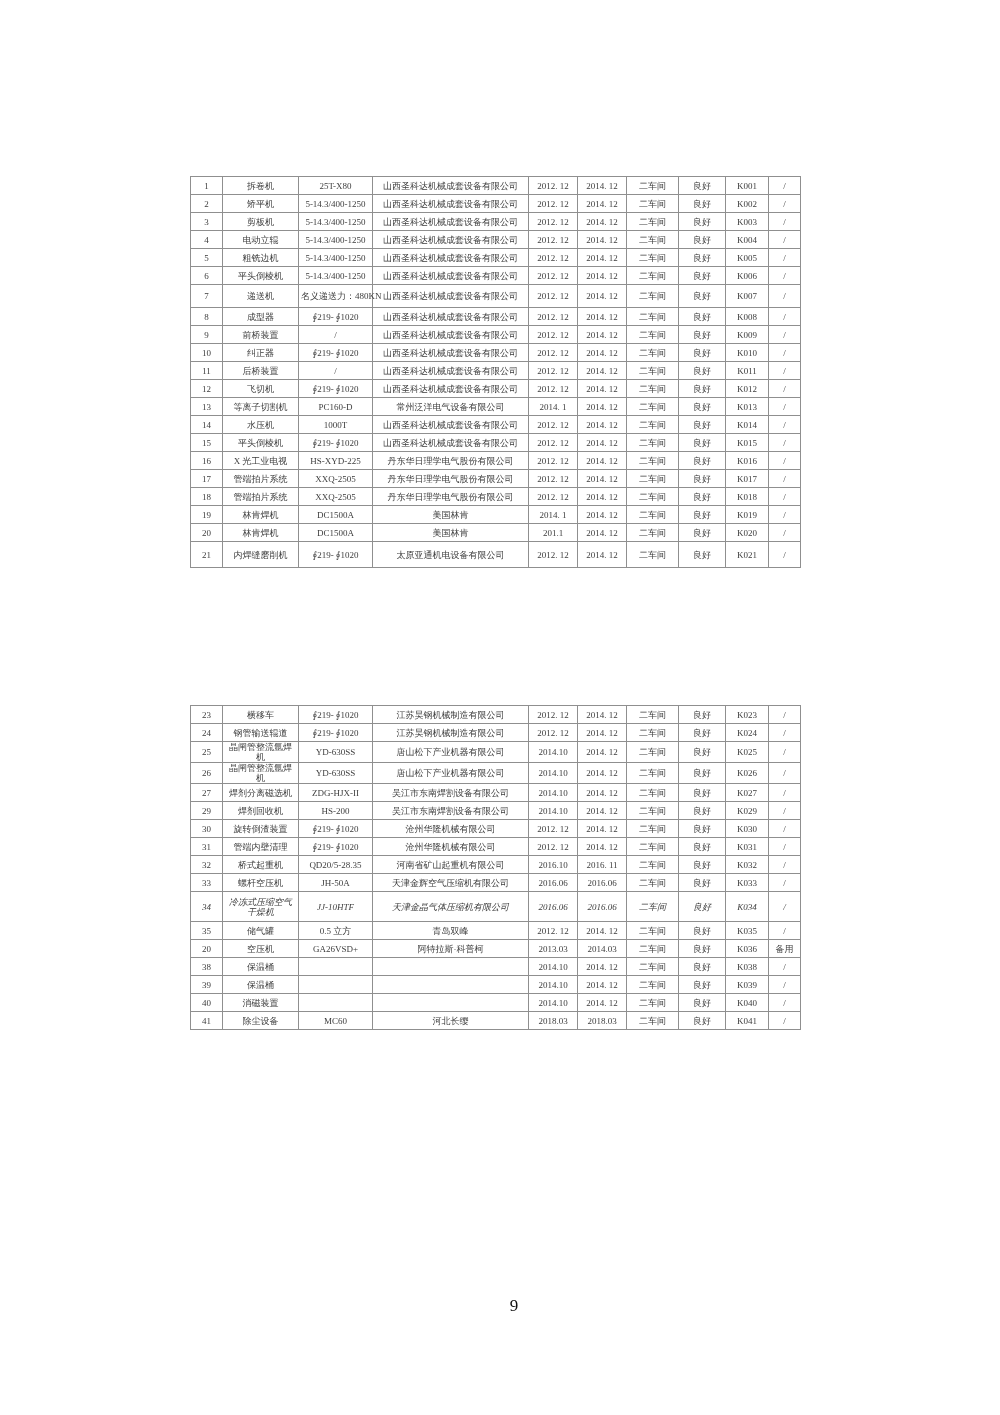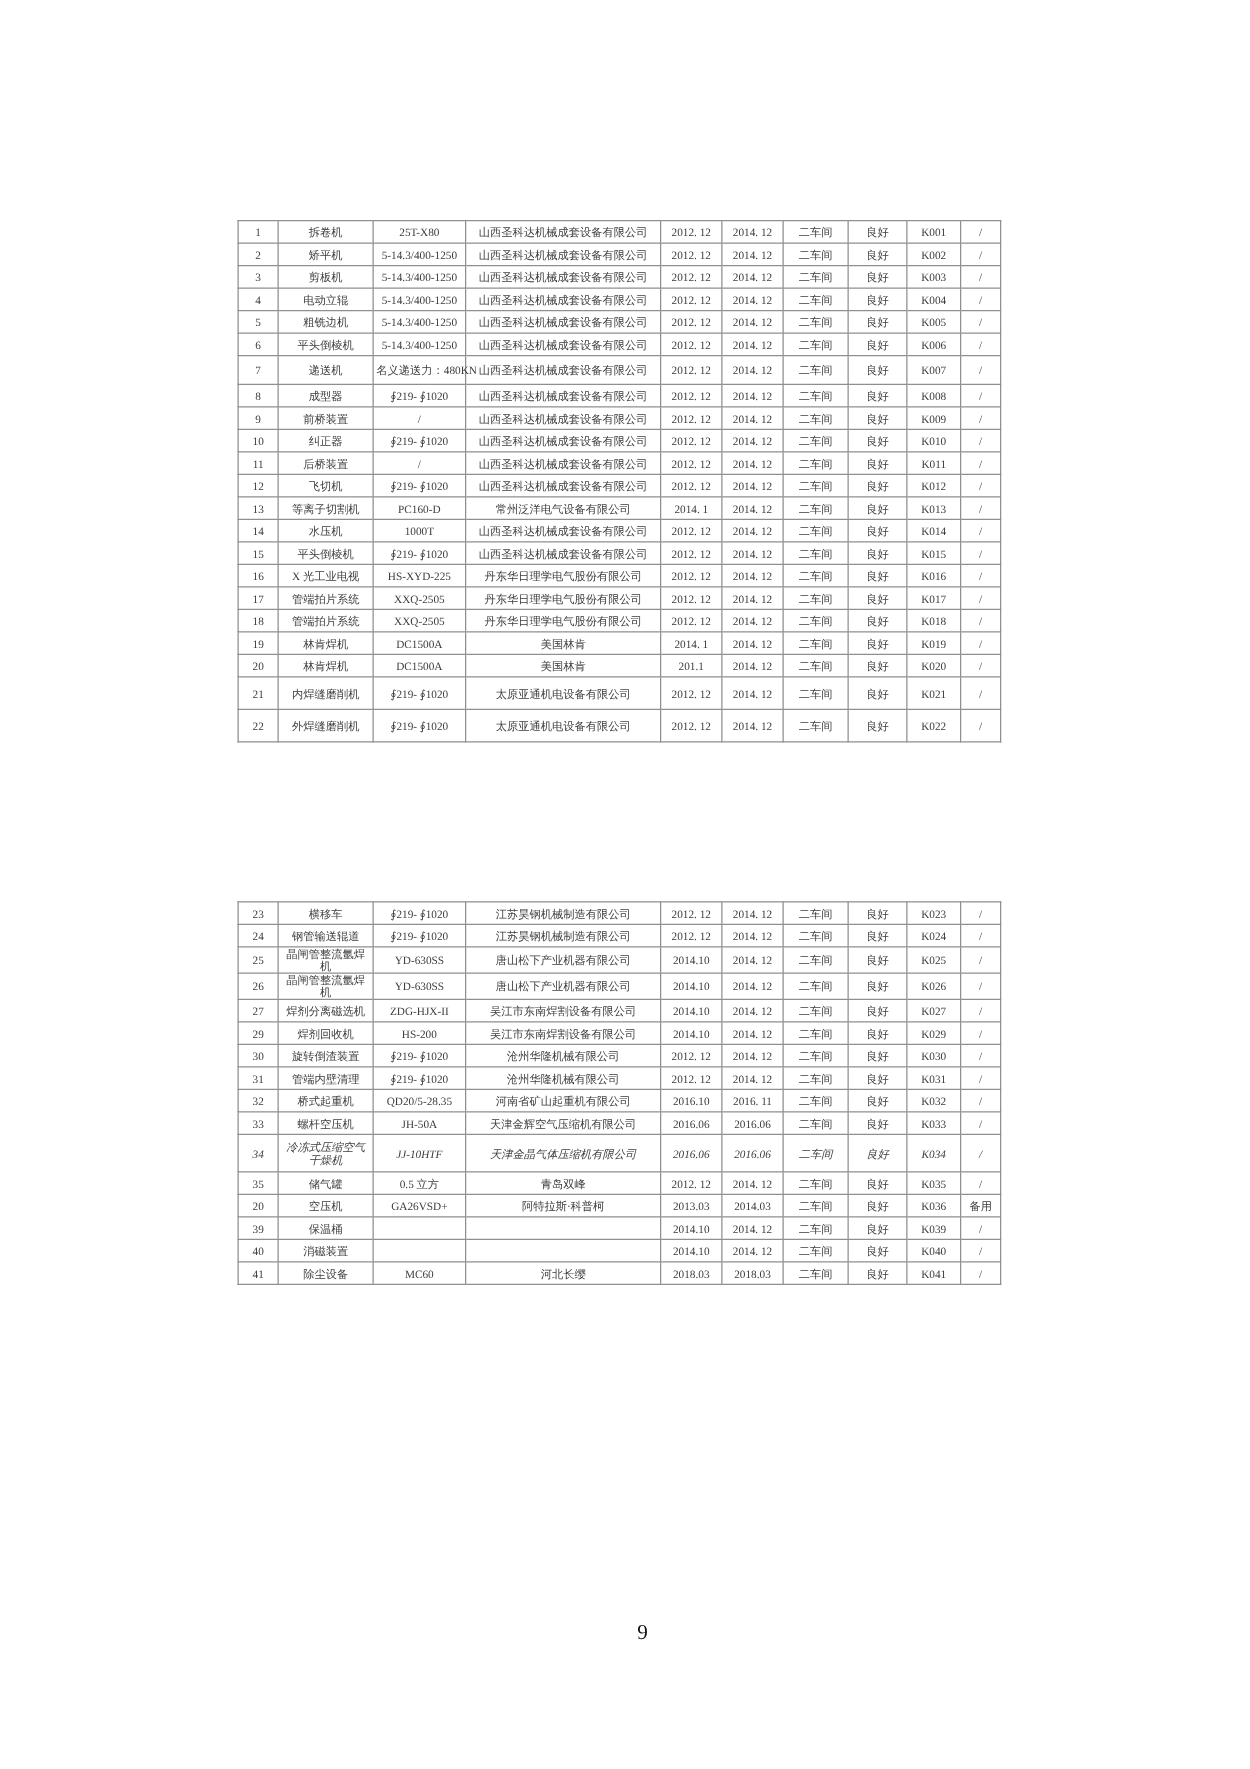--- a/index.html
+++ b/index.html
@@ -15,21 +15,21 @@
   }
   table.equip{
     position:absolute;
     left:190px;
     border-collapse:collapse;
     table-layout:fixed;
     width:610px;
     background:#ffffff;
   }
   table.t1{top:176px;}
-  table.t2{top:705px;margin-top:16px;}
+  table.t2{top:705px;}
   table.equip td{
     border:1px solid #8f8f8f;
     font-size:9px;
     line-height:10px;
     text-align:center;
     vertical-align:middle;
     padding:0 2px;
     color:#3d3d3d;
     overflow:hidden;
     word-break:break-all;
@@ -312,32 +312,20 @@
           <td>内焊缝磨削机</td>
           <td class="model">∮219- ∮1020</td>
           <td>太原亚通机电设备有限公司</td>
           <td>2012. 12</td>
           <td>2014. 12</td>
           <td>二车间</td>
           <td>良好</td>
           <td>K021</td>
           <td>/</td>
         </tr>
-        <tr class="h26">
-          <td>22</td>
-          <td>外焊缝磨削机</td>
-          <td class="model">∮219- ∮1020</td>
-          <td>太原亚通机电设备有限公司</td>
-          <td>2012. 12</td>
-          <td>2014. 12</td>
-          <td>二车间</td>
-          <td>良好</td>
-          <td>K022</td>
-          <td>/</td>
-        </tr>
       </tbody>
   </table>
 
   <table class="equip t2">
     <colgroup>
       <col style="width:32px">
         <col style="width:76px">
         <col style="width:74px">
       <col style="width:156px">
         <col style="width:49px">
@@ -498,20 +486,32 @@
           <td class="model">GA26VSD+</td>
           <td>阿特拉斯·科普柯</td>
           <td>2013.03</td>
           <td>2014.03</td>
           <td>二车间</td>
           <td>良好</td>
           <td>K036</td>
           <td>备用</td>
         </tr>
         <tr>
+          <td>38</td>
+          <td>保温桶</td>
+          <td class="model"></td>
+          <td></td>
+          <td>2014.10</td>
+          <td>2014. 12</td>
+          <td>二车间</td>
+          <td>良好</td>
+          <td>K038</td>
+          <td>/</td>
+        </tr>
+        <tr>
           <td>39</td>
           <td>保温桶</td>
           <td class="model"></td>
           <td></td>
           <td>2014.10</td>
           <td>2014. 12</td>
           <td>二车间</td>
           <td>良好</td>
           <td>K039</td>
           <td>/</td>

